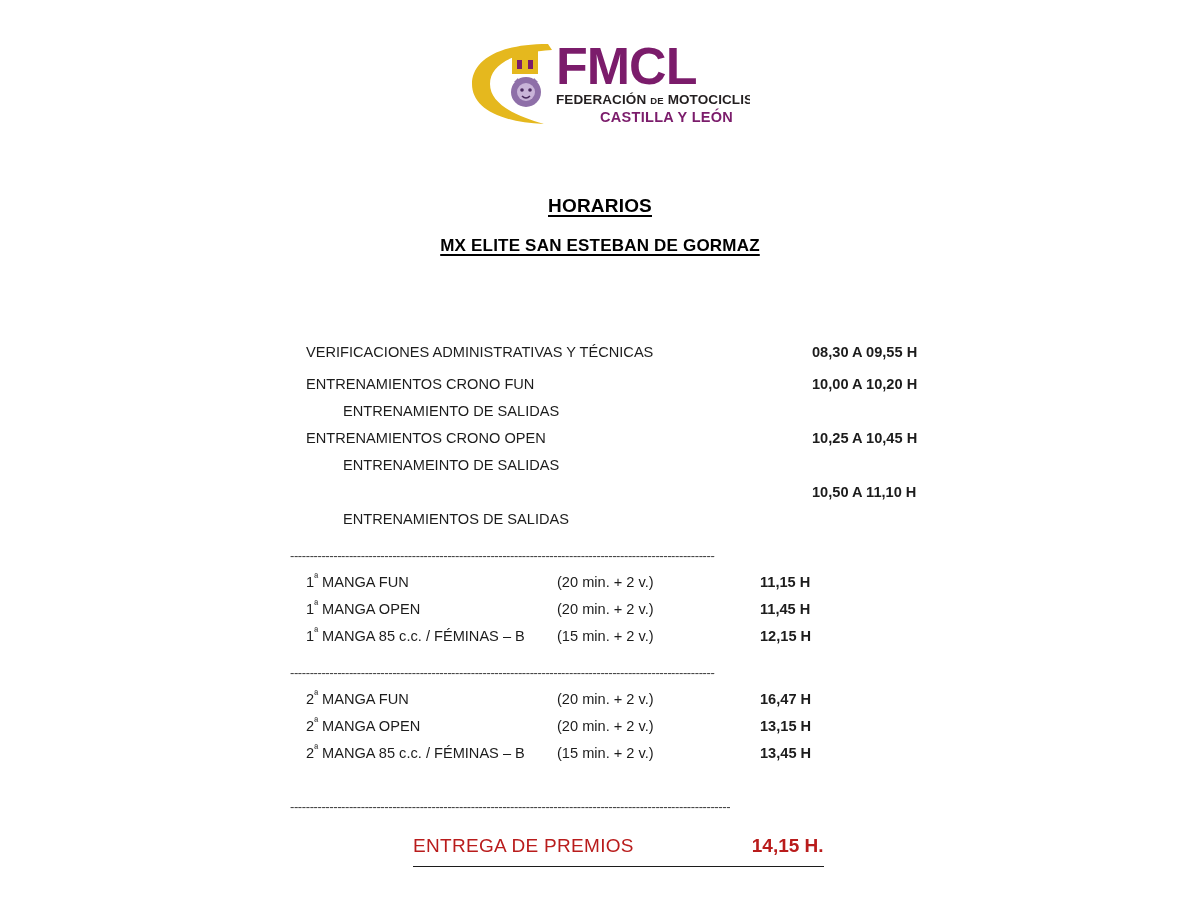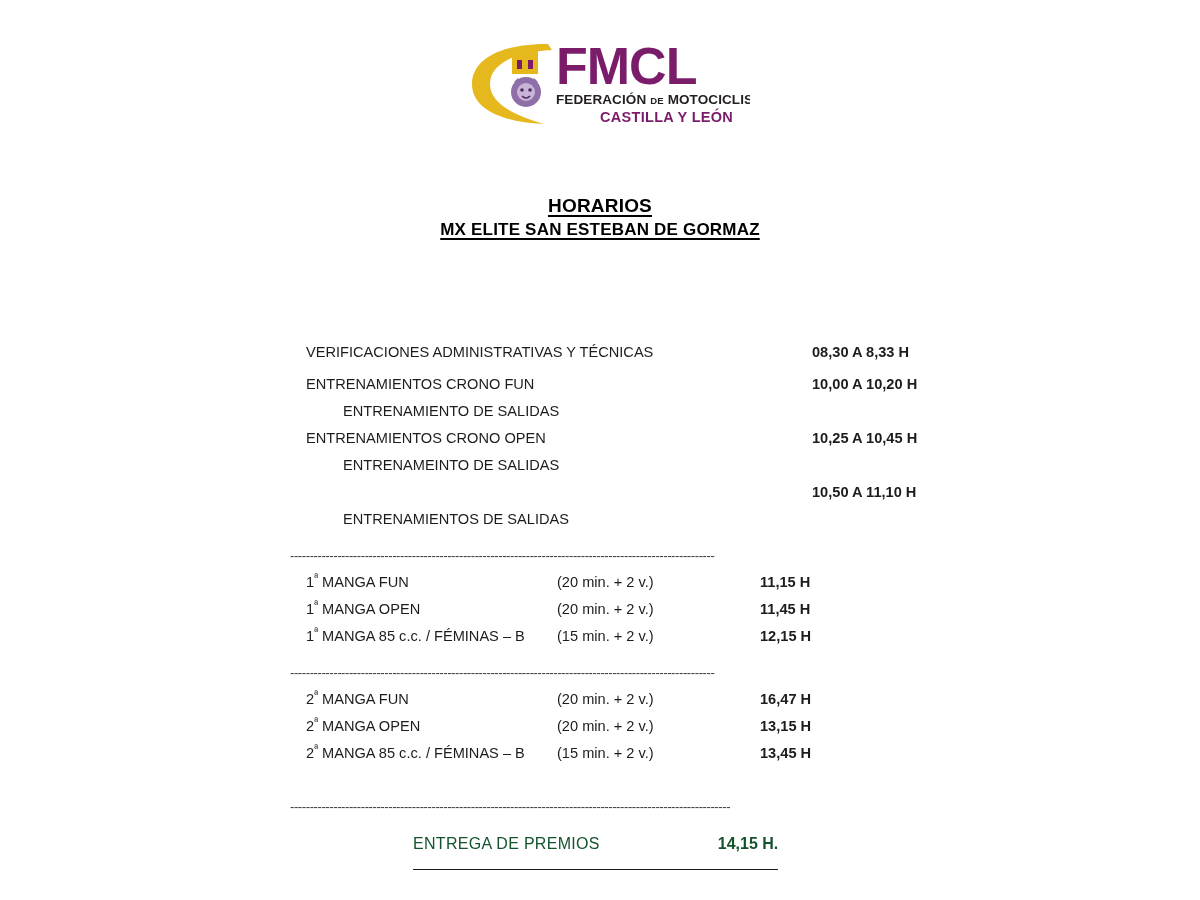--- a/index.html
+++ b/index.html
@@ -39,21 +39,21 @@
     font-weight: bold;
     color: #000000;
     letter-spacing: 0.2px;
     line-height: 1.0;
   }
   .title-line span {
     text-decoration: underline;
     text-underline-offset: 3px;
     text-decoration-thickness: 1.5px;
   }
-  .t1 { font-size: 19px; margin-bottom: 6px; }
+  .t1 { font-size: 19px; margin-bottom: 22px; }
   .t2 { font-size: 17px; margin-bottom: 32px; }
   .t3 { font-size: 16px; text-align: right; }
 
   
   .sched {
     position: absolute;
     left: 290px;
     top: 344px;
     width: 620px;
     font-size: 14.6px;
@@ -100,25 +100,25 @@
     white-space: nowrap;
   }
   .sep.short { width: 586px; }
   .sep.long  { width: 604px; }
 
   
   .award {
     position: absolute;
     left: 413px;
     top: 835px;
-    font-size: 16px;
-    color: #14532d;
+    font-size: 19px;
+    color: #b91c1c;
     white-space: nowrap;
     border-bottom: 1.4px solid #1c1c1c;
-    padding-bottom: 16px;
+    padding-bottom: 9px;
   }
   .award .a-lbl { letter-spacing: 0.3px; }
   .award .a-time {
     display: inline-block;
     margin-left: 118px;
     font-weight: 600;
   }
   .ord { font-size: 0.72em; vertical-align: super; line-height: 0; }
 </style>
 </head>
@@ -164,21 +164,21 @@
   <div class="title-block">
     <div class="title-line t1"><span>HORARIOS</span></div>
     <div class="title-line t2"><span>MX ELITE SAN ESTEBAN DE GORMAZ</span></div>
     <div class="title-line t3"><span>14 / ABRIL / 2024</span></div>
   </div>
 
   <div class="sched">
 
     <div class="row">
       <span class="lbl">VERIFICACIONES ADMINISTRATIVAS Y TÉCNICAS</span>
-      <span class="time wide">08,30 A 8,33 H</span>
+      <span class="time wide">08,30 A 09,55 H</span>
     </div>
     <div class="gap-sm"></div>
 
     <div class="row">
       <span class="lbl">ENTRENAMIENTOS  CRONO   FUN</span>
       <span class="time wide">10,00 A 10,20 H</span>
     </div>
     <div class="row sub">
       <span class="lbl">ENTRENAMIENTO  DE SALIDAS</span>
     </div>

